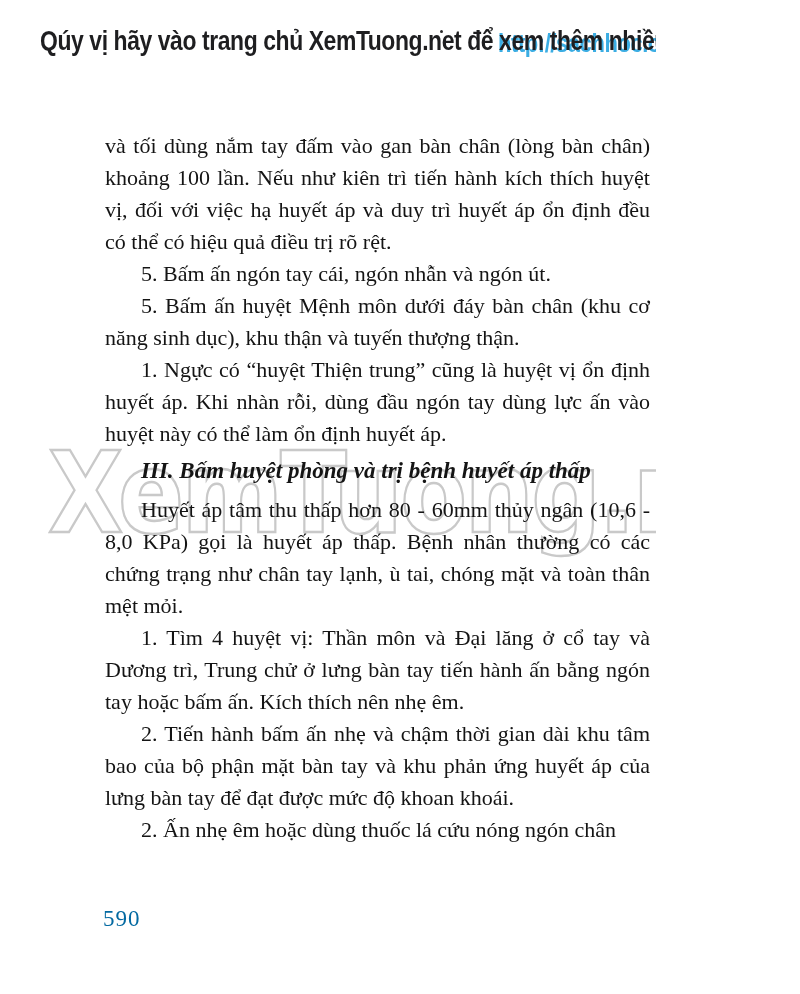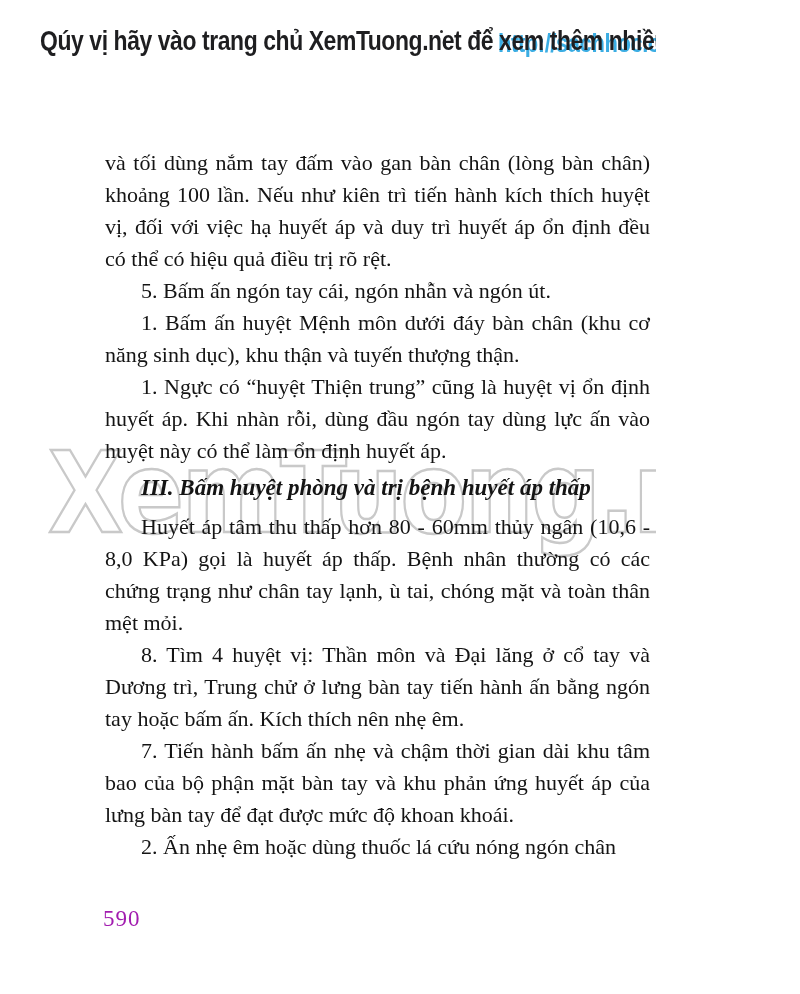--- a/index.html
+++ b/index.html
@@ -59,31 +59,31 @@
     position:absolute;left:105px;top:130px;width:545px;
     font-size:22px;line-height:32px;
     color:#141414;
     z-index:1;
   }
   .body-text p{
     margin:0;
     text-align:justify;
     text-indent:36px;
   }
-  .body-text p.cont{text-indent:0;margin-top:17px;}
+  .body-text p.cont{text-indent:0;}
   .body-text p.heading{
     font-weight:bold;font-style:italic;
     text-align:left;
     margin:5px 0 7px 0;
     font-size:23px;
   }
   
   .page-number{
     position:absolute;left:103px;top:906px;
-    font-size:23px;color:#a21caf;
+    font-size:23px;color:#0369a1;
     letter-spacing:1px;
     z-index:1;
   }
   .stray-mark-right{
     position:absolute;left:778px;top:385px;
     width:6px;height:6px;background:#1c1c1c;
     clip-path:polygon(35% 0,100% 0,100% 100%,0 100%);
     transform:rotate(18deg);
     z-index:1;
   }
@@ -97,26 +97,26 @@
 
   <div class="header-notice">Qúy vị hãy vào trang chủ XemTuong.net để xem thêm nhiều mục hay khác</div>
 
   <div class="header-stray-dot"></div>
 
   <div class="watermark">XemTuong.net</div>
 
   <div class="body-text">
     <p class="cont">và tối dùng nắm tay đấm vào gan bàn chân (lòng bàn chân) khoảng 100 lần. Nếu như kiên trì tiến hành kích thích huyệt vị, đối với việc hạ huyết áp và duy trì huyết áp ổn định đều có thể có hiệu quả điều trị rõ rệt.</p>
     <p class="item">5. Bấm ấn ngón tay cái, ngón nhẫn và ngón út.</p>
-    <p class="item">1. Bấm ấn huyệt Mệnh môn dưới đáy bàn chân (khu cơ năng sinh dục), khu thận và tuyến thượng thận.</p>
+    <p class="item">5. Bấm ấn huyệt Mệnh môn dưới đáy bàn chân (khu cơ năng sinh dục), khu thận và tuyến thượng thận.</p>
     <p class="item">1. Ngực có “huyệt Thiện trung” cũng là huyệt vị ổn định huyết áp. Khi nhàn rỗi, dùng đầu ngón tay dùng lực ấn vào huyệt này có thể làm ổn định huyết áp.</p>
     <p class="heading">III. Bấm huyệt phòng và trị bệnh huyết áp thấp</p>
     <p class="item">Huyết áp tâm thu thấp hơn 80 - 60mm thủy ngân (10,6 - 8,0 KPa) gọi là huyết áp thấp. Bệnh nhân thường có các chứng trạng như chân tay lạnh, ù tai, chóng mặt và toàn thân mệt mỏi.</p>
-    <p class="item">8. Tìm 4 huyệt vị: Thần môn và Đại lăng ở cổ tay và Dương trì, Trung chử ở lưng bàn tay tiến hành ấn bằng ngón tay hoặc bấm ấn. Kích thích nên nhẹ êm.</p>
-    <p class="item">7. Tiến hành bấm ấn nhẹ và chậm thời gian dài khu tâm bao của bộ phận mặt bàn tay và khu phản ứng huyết áp của lưng bàn tay để đạt được mức độ khoan khoái.</p>
+    <p class="item">1. Tìm 4 huyệt vị: Thần môn và Đại lăng ở cổ tay và Dương trì, Trung chử ở lưng bàn tay tiến hành ấn bằng ngón tay hoặc bấm ấn. Kích thích nên nhẹ êm.</p>
+    <p class="item">2. Tiến hành bấm ấn nhẹ và chậm thời gian dài khu tâm bao của bộ phận mặt bàn tay và khu phản ứng huyết áp của lưng bàn tay để đạt được mức độ khoan khoái.</p>
     <p class="item">2. Ấn nhẹ êm hoặc dùng thuốc lá cứu nóng ngón chân</p>
   </div>
 
   <div class="stray-mark-right"></div>
 
   <div class="page-number">590</div>
 
 </div>
 
 </body></html>

